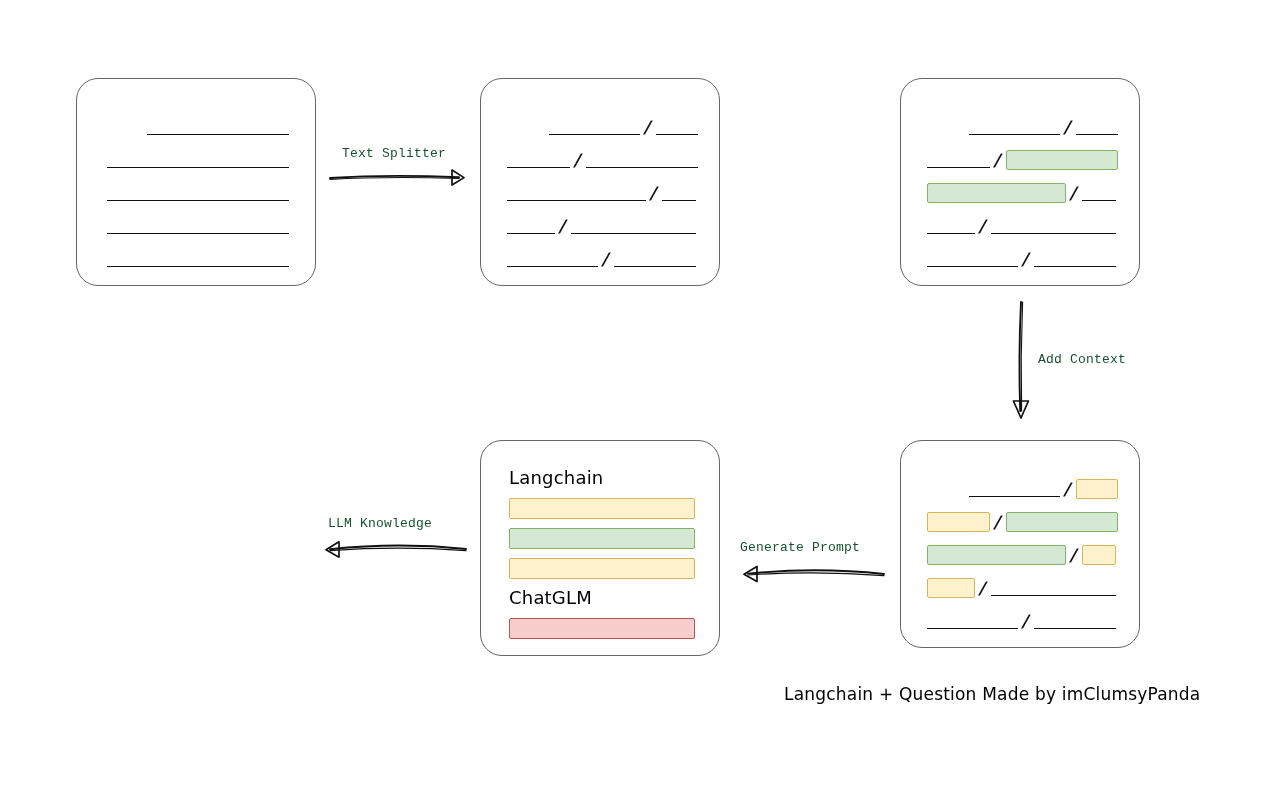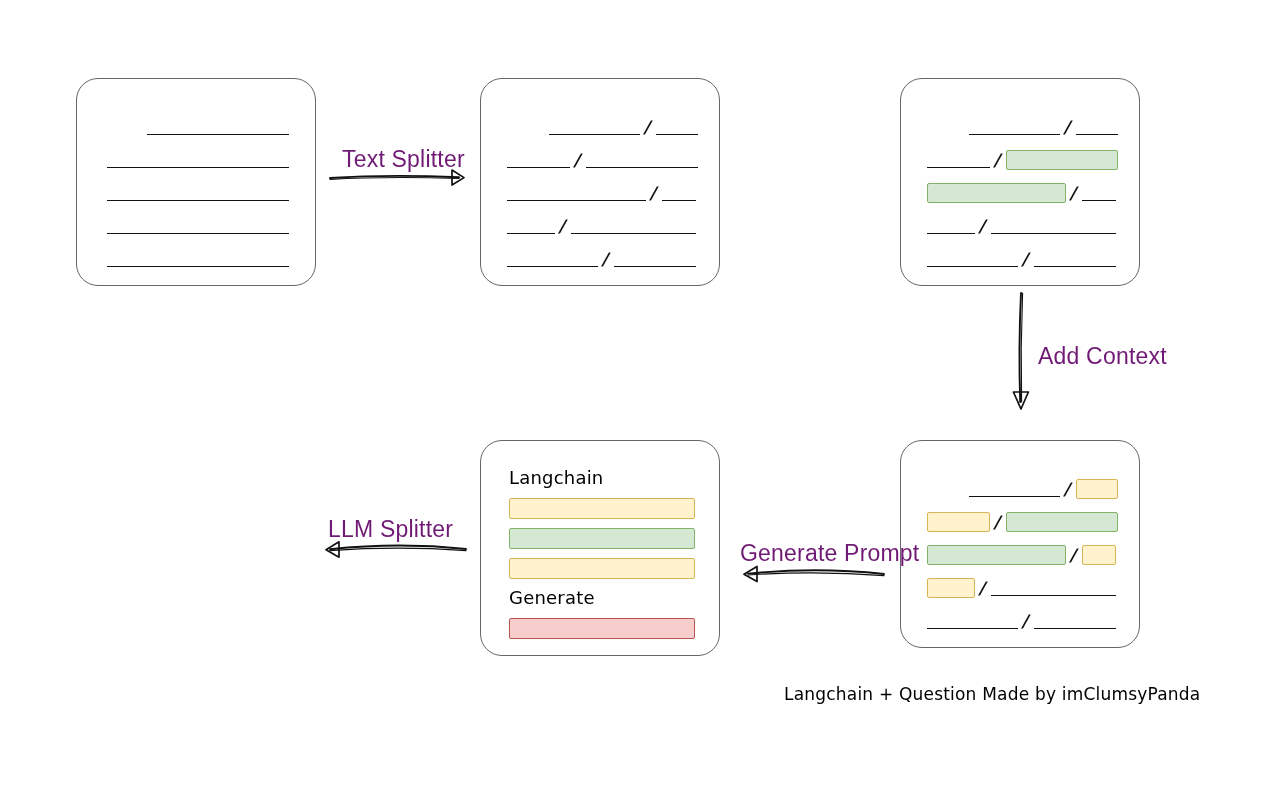--- a/index.html
+++ b/index.html
@@ -103,25 +103,25 @@
     border-radius: 2px;
     border-width: 1.4px;
     border-style: solid;
     box-sizing: border-box;
   }
 
   
   .arrow-wrap { position: absolute; }
   .arrow-label {
     position: absolute;
-    font-family: Liberation Sans, sans-serif;
-    font-size: 23px;
+    font-family: Liberation Mono, monospace;
+    font-size: 13px;
     letter-spacing: 0.2px;
     white-space: nowrap;
-    color: #701a75;
+    color: #14532d;
   }
   svg { display: block; overflow: visible; }
 
   
   .footer {
     position: absolute;
     font-family: "DejaVu Sans", sans-serif;
     font-size: 17px;
     letter-spacing: 0.2px;
     white-space: nowrap;
@@ -219,21 +219,21 @@
           <div class="seg plain" style="flex: 0 0 66%;"></div>
         </div>
         <div class="row" style="top: 170px;">
           <div class="seg plain" style="flex: 0 0 48%;"></div>
           <span class="slash">/</span>
           <div class="seg plain" style="flex: 0 0 43%;"></div>
         </div>
       </div>
   </div>
 
-  <div class="arrow-wrap" style="left:1008px; top:291px; width:160px; height:120px;">
+  <div class="arrow-wrap" style="left:1008px; top:300px; width:160px; height:120px;">
     <div class="arrow-label" style="left:30px; top:52px;">Add Context</div>
     <svg width="160" height="122" viewBox="0 0 160 122">
       <path d="M13,2 C11.4,36 11.0,76 12.2,111" fill="none" stroke="#111" stroke-width="1.9" stroke-linecap="round"></path>
       <path d="M14.6,2 C13.2,36 12.8,76 13.6,111" fill="none" stroke="#111" stroke-width="1.1" stroke-linecap="round"></path>
       <path d="M5.4,101 L13.0,118 L20.4,101 Z" fill="none" stroke="#111" stroke-width="1.7" stroke-linejoin="round"></path>
     </svg>
   </div>
 
   <div class="doc-box" style="left:900px; top:440px; width:240px; height:208px;">
     <div class="rows" id="rows-context_added" style="left:26px; right:22px;">
@@ -278,29 +278,29 @@
   <div class="doc-box" style="left:480px; top:440px; width:240px; height:216px;">
 
     <div class="box-label" style="left:28px; top:26px;">Langchain</div>
 
     <div id="knowledge-bars" style="position:absolute; left:28px; right:24px; top:0; bottom:0;">
         <div class="bar chip yellow" style="left: 0px; right: 0px; top: 57px;"></div>
         <div class="bar chip green" style="left: 0px; right: 0px; top: 87px;"></div>
         <div class="bar chip yellow" style="left: 0px; right: 0px; top: 117px;"></div>
       </div>
 
-    <div class="box-label" style="left:28px; top:146px;">Generate</div>
+    <div class="box-label" style="left:28px; top:146px;">ChatGLM</div>
 
     <div id="question-bars" style="position:absolute; left:28px; right:24px; top:0; bottom:0;">
         <div class="bar chip red" style="left: 0px; right: 0px; top: 177px;"></div>
       </div>
   </div>
 
   <div class="arrow-wrap" style="left:318px; top:516px; width:152px; height:48px;">
-    <div class="arrow-label" style="left:10px; top:0px;">LLM Splitter</div>
+    <div class="arrow-label" style="left:10px; top:0px;">LLM Knowledge</div>
     <svg width="152" height="48" viewBox="0 0 152 48">
       <path d="M148,33 C106,28.6 56,28.6 12,33.2" fill="none" stroke="#111" stroke-width="1.9" stroke-linecap="round"></path>
       <path d="M148,34.6 C106,31.6 56,31.4 12,34.6" fill="none" stroke="#111" stroke-width="1.1" stroke-linecap="round"></path>
       <path d="M21,25.8 L8,33.8 L21,41.2 Z" fill="none" stroke="#111" stroke-width="1.7" stroke-linejoin="round"></path>
     </svg>
   </div>
 
 
   <div class="footer" style="left:784px; top:684px;">Langchain + Question Made by imClumsyPanda</div>
 

